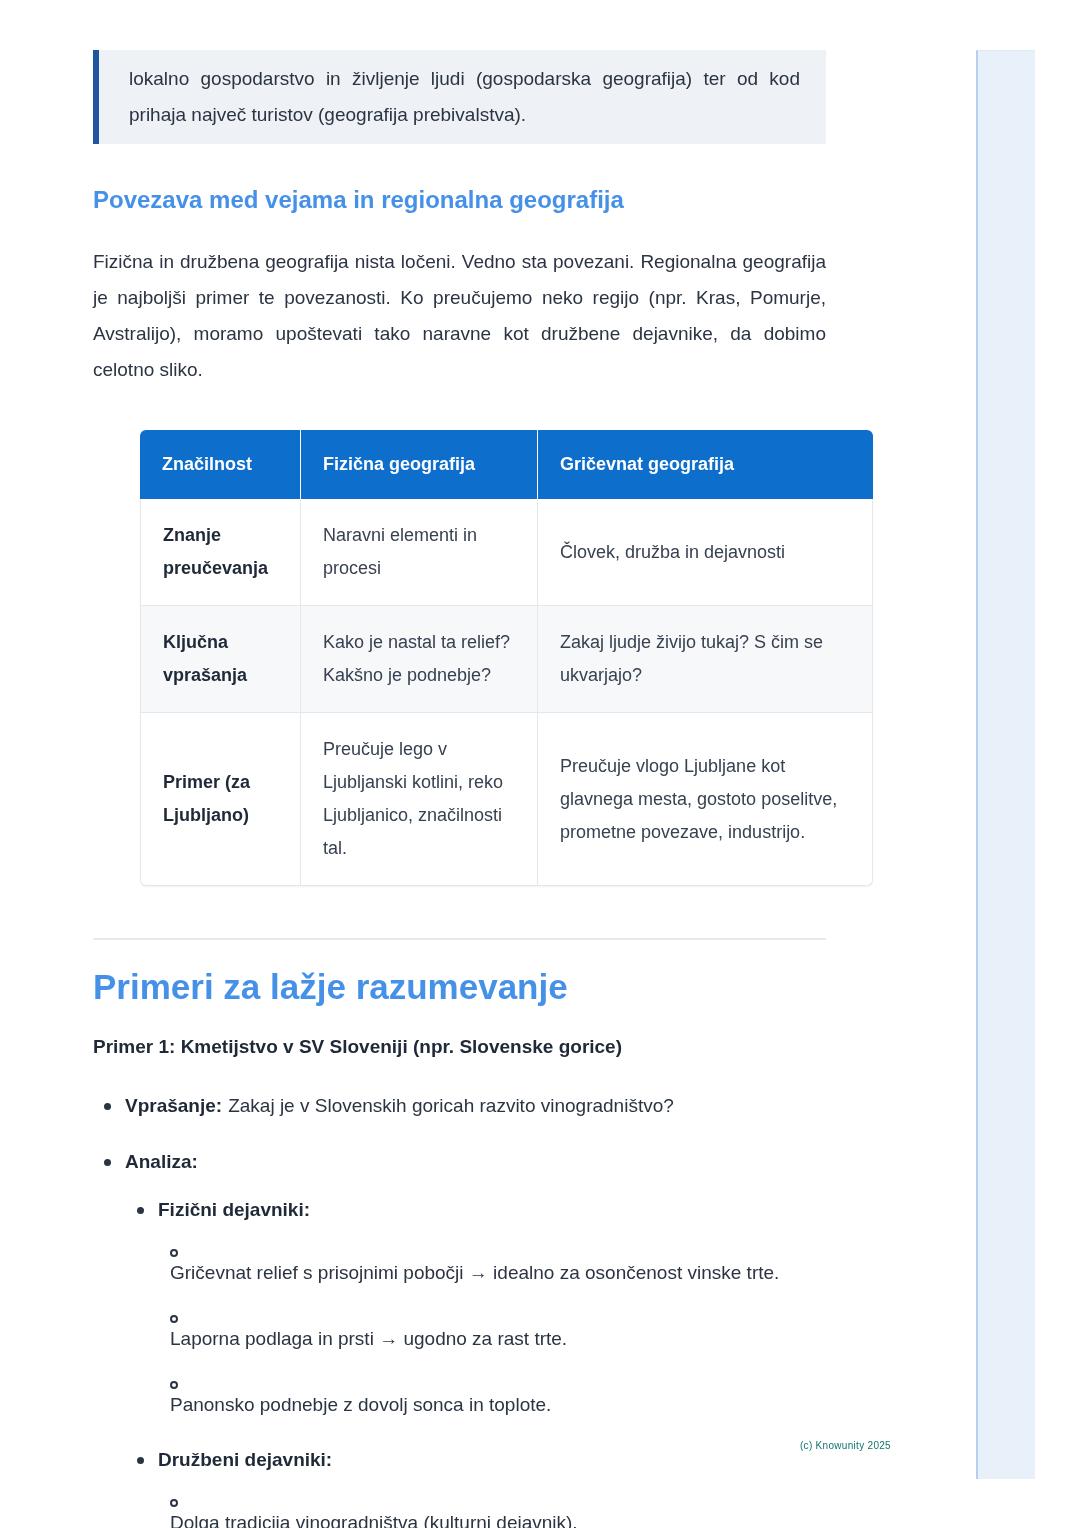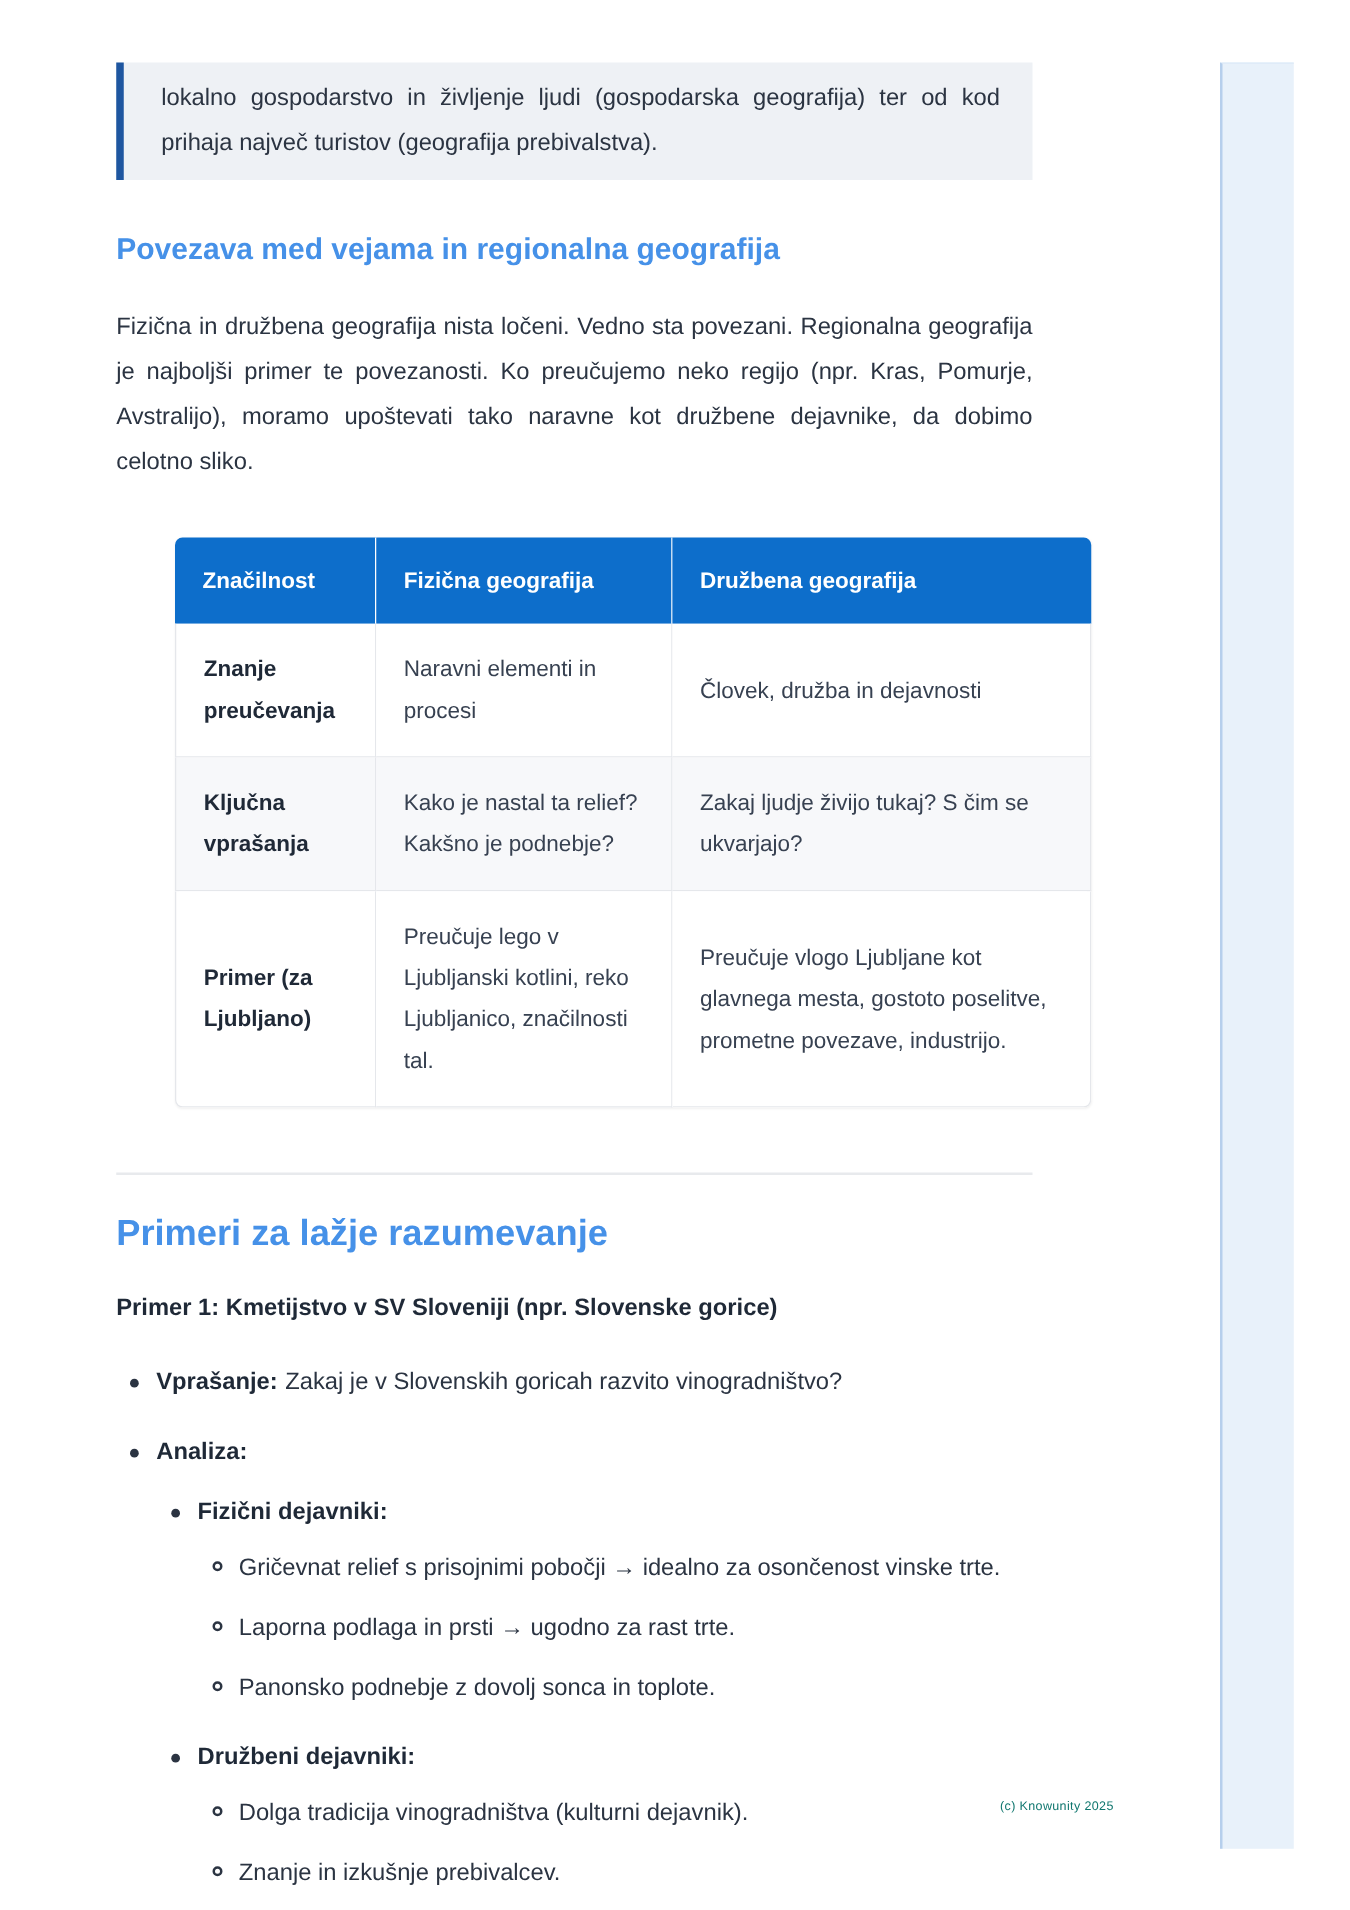--- a/index.html
+++ b/index.html
@@ -38,21 +38,21 @@
   
   .h-section {
     color: #4691e8;
     font-size: 24px;
     font-weight: bold;
     margin: 41px 0 29px 0;
     line-height: 30px;
   }
   .h-big {
     color: #4691e8;
-    font-size: 29px;
+    font-size: 35px;
     font-weight: bold;
     margin: 30px 0 30px 0;
     line-height: 34px;
   }
   .subheading {
     font-size: 19px;
     font-weight: bold;
     color: #1f2937;
     margin: 0 0 30px 0;
     line-height: 26px;
@@ -137,21 +137,21 @@
     width: 8px;
     height: 8px;
     border-radius: 50%;
     border: 2px solid #2b3442;
     background: transparent;
     margin: 10px 13px 0 0;
     box-sizing: border-box;
   }
   .lvl1 { padding-left: 11px; }
   .lvl2 { padding-left: 44px; }
-  .lvl3 { padding-left: 77px; }
+  .lvl3 { padding-left: 77px; flex-direction: column; }
   .li strong { color: #1f2937; text-align: right; }
   .li .after-bold { margin-left: 6px; }
 
   .mb24 { margin-bottom: 25px; }
   .mb16 { margin-bottom: 17px; }
   .mb14 { margin-bottom: 14px; }
   .mt22 { margin-top: 24px; }
 
   
   .edge-strip {
@@ -196,21 +196,21 @@
     <table class="geo">
       <colgroup>
           <col class="c1">
           <col class="c2">
           <col class="c3">
         </colgroup>
       <thead>
         <tr>
           <th>Značilnost</th>
           <th>Fizična geografija</th>
-          <th>Družbena geografija</th>
+          <th>Gričevnat geografija</th>
         </tr>
       </thead>
       <tbody>
         <tr>
           <td>Znanje preučevanja</td>
           <td>Naravni elementi in procesi</td>
           <td>Človek, družba in dejavnosti</td>
         </tr>
         <tr class="alt">
           <td>Ključna vprašanja</td>

